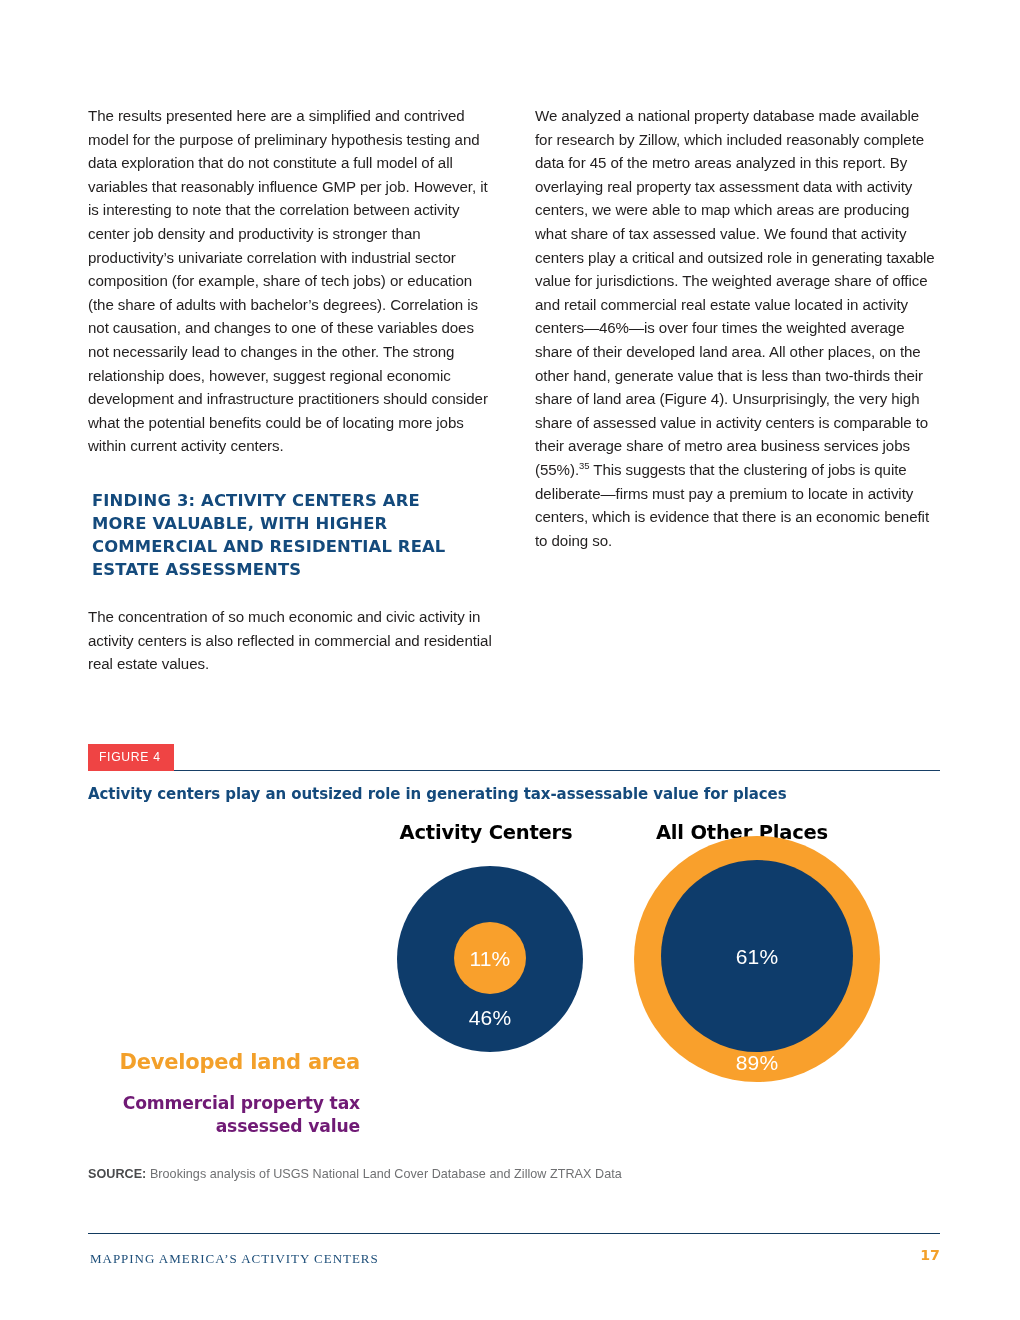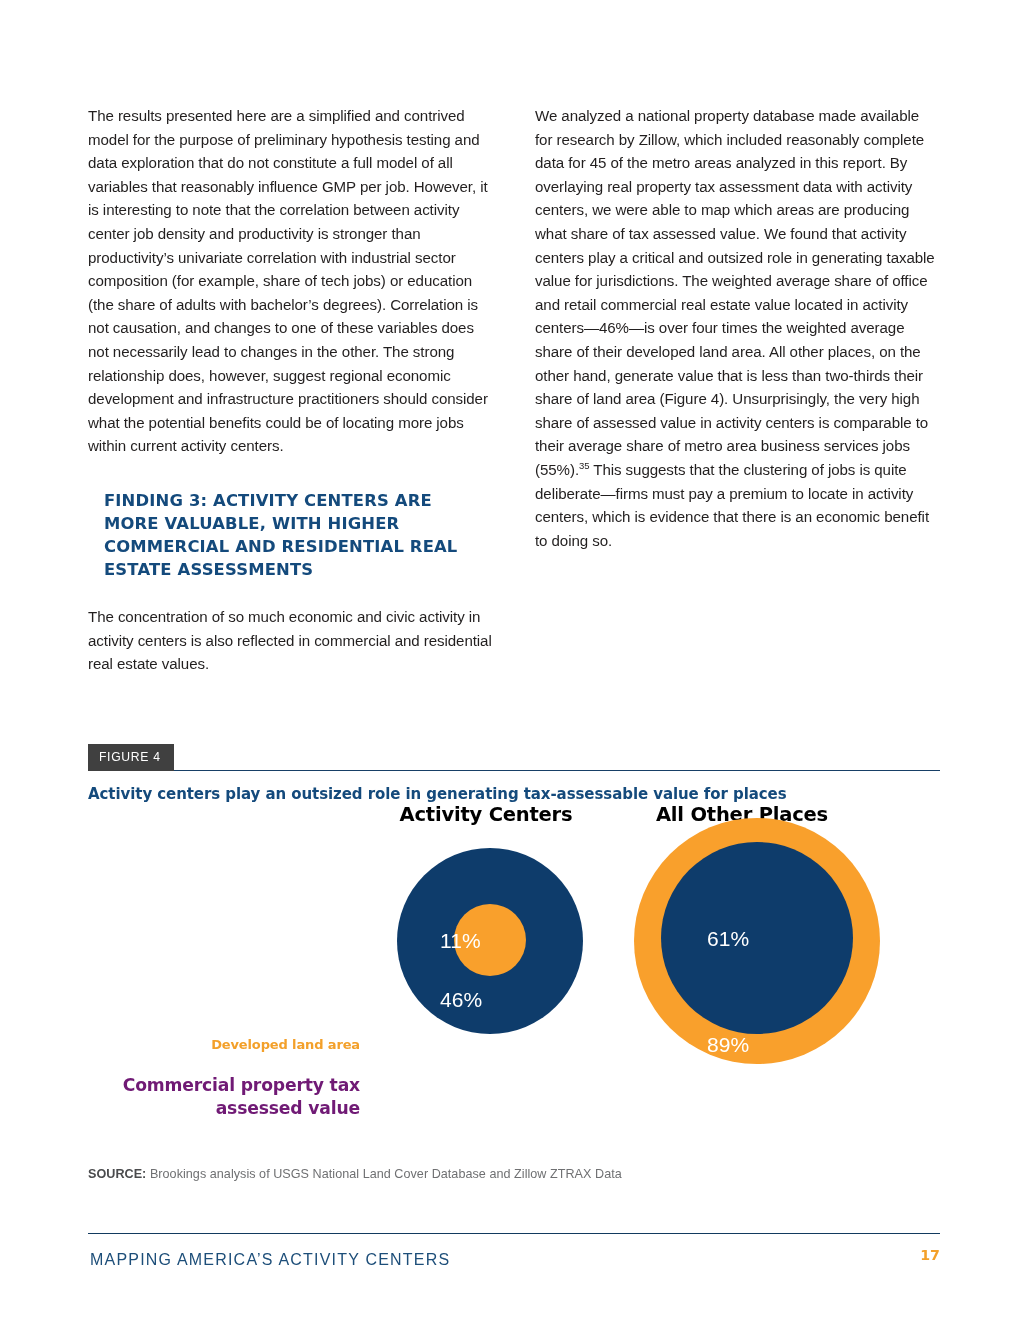--- a/index.html
+++ b/index.html
@@ -42,40 +42,40 @@
 
   .sup { font-size: 9.5px; vertical-align: super; line-height: 0; }
 
   .finding-head {
     font-family: "DejaVu Sans", sans-serif;
     font-size: 16.4px;
     line-height: 23px;
     font-weight: bold;
     color: #144a7c;
     letter-spacing: 0.01em;
-    margin: 31px 0 24px 16px;
+    margin: 31px 0 24px 4px;
     max-width: 370px;
   }
 
   
   .figure {
     position: absolute;
     left: 88px;
     top: 744px;
     width: 852px;
   }
   .fig-badge-row {
     position: relative;
     height: 27px;
   }
   .fig-badge {
     position: absolute;
     left: 0;
     top: 0;
-    background: #404040;
+    background: #ef4444;
     color: #ffffff;
     font-size: 12.2px;
     letter-spacing: 0.055em;
     padding: 7px 13px 7px 11px;
     line-height: 13px;
     box-sizing: border-box;
     height: 27px;
     font-family: "Liberation Sans", sans-serif;
   }
   .fig-rule {
@@ -91,20 +91,21 @@
     font-family: "DejaVu Sans", sans-serif;
     font-size: 15px;
     font-weight: bold;
     color: #144a7c;
     letter-spacing: -0.005em;
   }
 
   
   .chart {
     position: relative;
+    margin-top: 18px;
     height: 330px;
   }
   .chart-col-head {
     position: absolute;
     top: 0;
     font-size: 19.5px;
     font-weight: bold;
     color: #000000;
     text-align: center;
     font-family: "DejaVu Sans", sans-serif;
@@ -115,21 +116,21 @@
 
   .legend {
     position: absolute;
     left: 0;
     top: 230px;
     width: 272px;
     text-align: right;
   }
   .legend-land {
     font-family: "DejaVu Sans", sans-serif;
-    font-size: 13px;
+    font-size: 21px;
     font-weight: bold;
     color: #f3a02a;
     line-height: 23px;
     letter-spacing: -0.01em;
   }
   .legend-tax {
     font-family: "DejaVu Sans", sans-serif;
     font-size: 17.2px;
     font-weight: bold;
     color: #701a75;
@@ -143,21 +144,21 @@
     left: 0; top: 0;
     width: 852px;
     height: 330px;
   }
   .bub-label {
     position: absolute;
     color: #ffffff;
     font-size: 21px;
     font-weight: normal;
     font-family: "Liberation Sans", sans-serif;
-    text-align: left;
+    text-align: center;
     letter-spacing: 0.005em;
   }
 
   
   .source {
     position: absolute;
     left: 88px;
     top: 1167px;
     font-size: 12.6px;
     color: #6f7072;
@@ -172,24 +173,24 @@
     left: 88px;
     top: 1233px;
     width: 852px;
     height: 1.3px;
     background: #123a5e;
   }
   .footer-text {
     position: absolute;
     left: 90px;
     top: 1251px;
-    font-size: 16px;
+    font-size: 13px;
     letter-spacing: 0.075em;
     color: #1d4e79;
-    font-family: Liberation Sans, sans-serif;
+    font-family: Liberation Serif, serif;
   }
   .footer-page {
     position: absolute;
     right: 80px;
     top: 1247px;
     font-size: 14.2px;
     font-weight: bold;
     color: #f3a02a;
     font-family: "DejaVu Sans", sans-serif;
     text-align: center;

